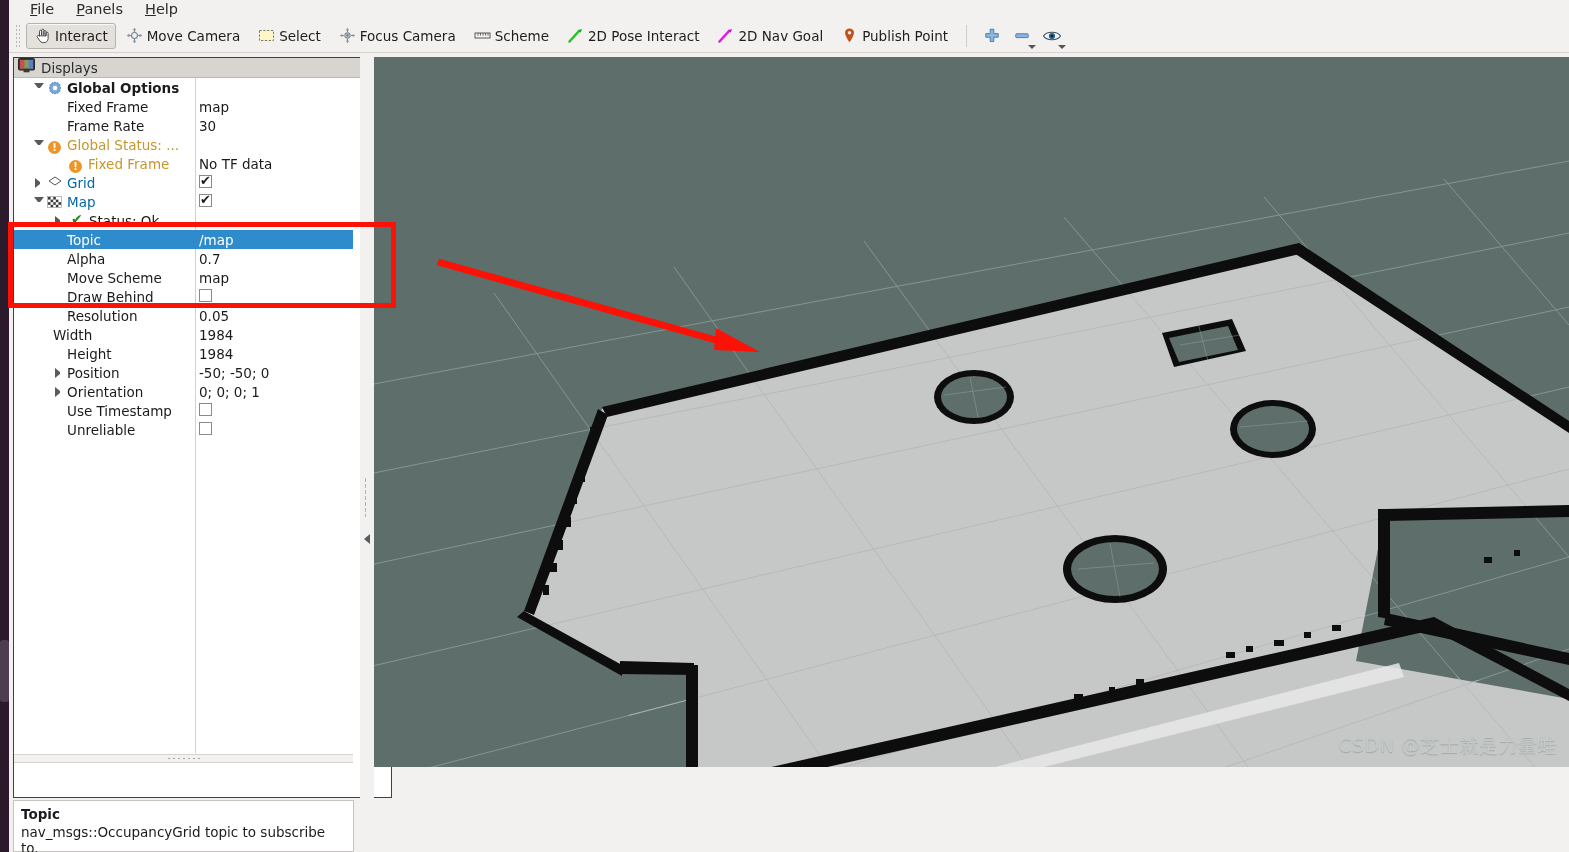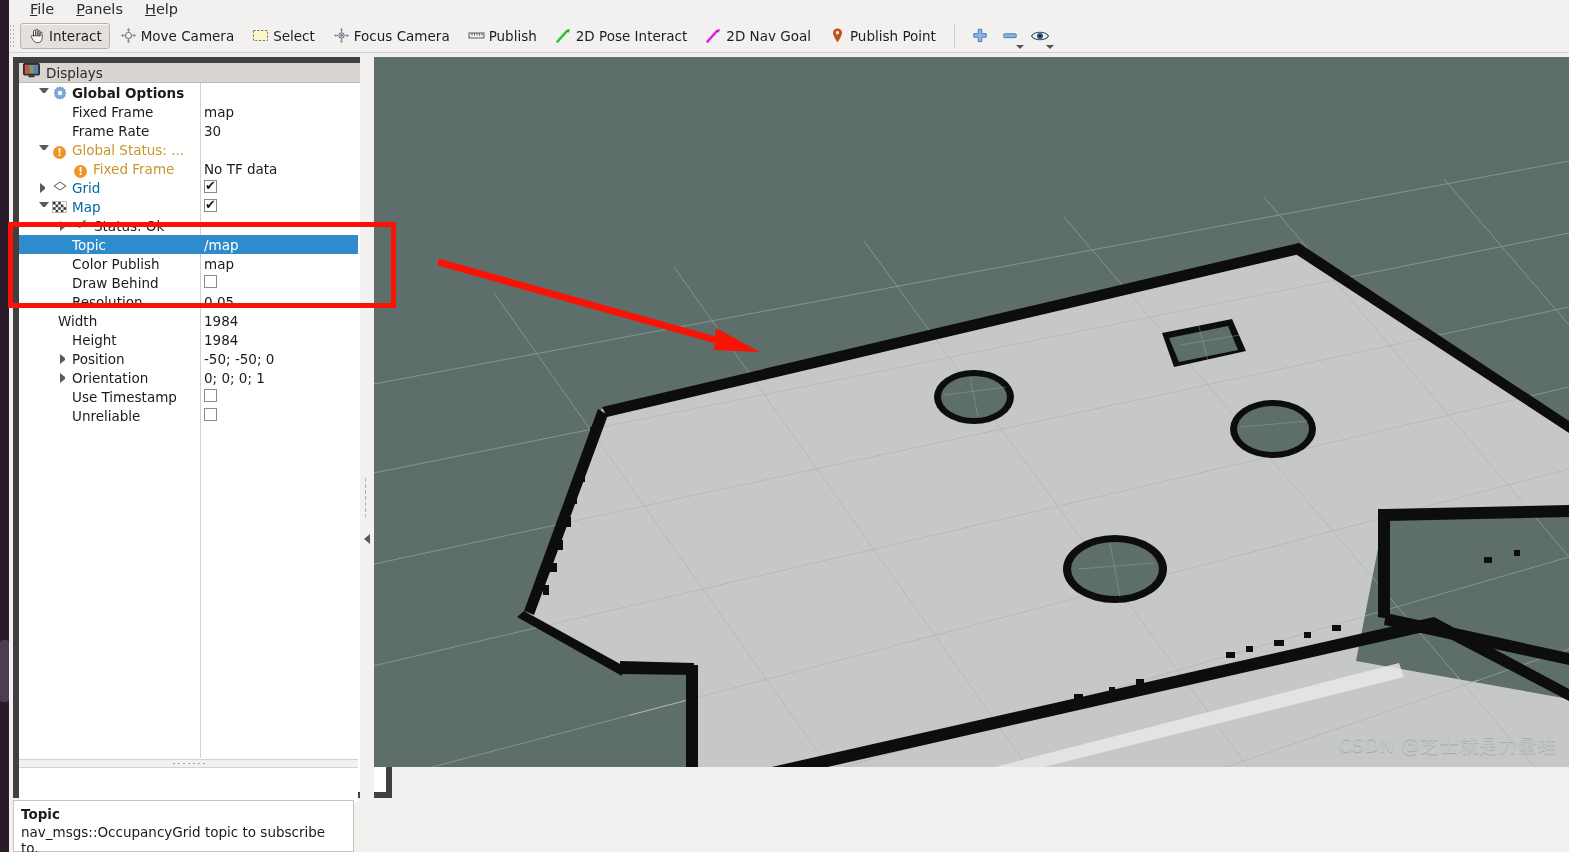--- a/index.html
+++ b/index.html
@@ -38,20 +38,21 @@
     cursor: default;
   }
   .menu-item u { text-decoration: underline; }
 
   
   .toolbar {
     position: absolute; left: 9px; top: 19px; width: 1560px; height: 34px;
     background: #f2f1f0;
     border-bottom: 1px solid #d5d2cd;
     display: flex; align-items: center;
+    padding-left: 6px;
   }
   .tb-grip {
     width: 7px; height: 24px; margin-right: 4px;
     background-image: radial-gradient(#b9b5b0 1px, transparent 1px);
     background-size: 3px 4px;
   }
   .tb-btn {
     display: flex; align-items: center; gap: 4px;
     height: 26px; padding: 0 7px; margin-right: 2px;
     font-size: 13.5px; color: #1d1d1d;
@@ -75,21 +76,21 @@
     position: absolute; right: 1px; bottom: 1px;
     width: 0; height: 0;
     border-left: 4px solid transparent; border-right: 4px solid transparent;
     border-top: 4px solid #555;
   }
 
   
   .dock {
     position: absolute; left: 13px; top: 57px; width: 379px; height: 741px;
     background: #ffffff;
-    border: 6px solid #404040;
+    border: 1px solid #404040;
   }
   .dock-title {
     height: 20px; background: #d8d5d0;
     display: flex; align-items: center; padding: 0 4px;
     border-bottom: 1px solid #bdbab5;
   }
   .dock-title-label { font-size: 13.5px; color: #2b2b2b; margin-left: 6px; }
   .dock-close {
     margin-left: auto; width: 15px; height: 15px; border-radius: 3px;
     background: #fdfdfd; border: 1px solid #b9b6b1;
@@ -295,21 +296,21 @@
 
     <div class="tb-btn">
       <span class="tb-ico">
         <svg width="17" height="17" viewBox="0 0 17 17">
           <rect x="1" y="6" width="15" height="5" fill="#f2f1ef" stroke="#4a4a4a" stroke-width="0.9"></rect>
           <g stroke="#4a4a4a" stroke-width="0.8">
             <path d="M4 6 L4 8.6 M6.5 6 L6.5 8.6 M9 6 L9 8.6 M11.5 6 L11.5 8.6 M14 6 L14 8.6"></path>
           </g>
         </svg>
       </span>
-      <span>Publish</span>
+      <span>Scheme</span>
     </div>
 
     <div class="tb-btn">
       <span class="tb-ico">
         <svg width="17" height="17" viewBox="0 0 17 17">
           <path d="M2.5 14.5 L12 4" stroke="#27c427" stroke-width="2.6" stroke-linecap="round"></path>
           <path d="M15 2 L11.2 3.2 L13.7 5.8 Z" fill="#1fa81f"></path>
         </svg>
       </span>
       <span>2D Pose Interact</span>
@@ -465,23 +466,27 @@
         <span class="arrow arrow-right" style="left:41px;"></span>
         <span style="position:absolute;left:57px;top:0px;" class="ok-check">✔</span>
         <span class="name" style="left:75px;">Status: Ok</span>
       </div>
 
       <div class="row sel">
         <span class="name" style="left:53px;">Topic</span>
         <span class="value">/map</span>
       </div>
 
-
-      <div class="row">
-        <span class="name" style="left:53px;">Color Publish</span>
+      <div class="row">
+        <span class="name" style="left:53px;">Alpha</span>
+        <span class="value">0.7</span>
+      </div>
+
+      <div class="row">
+        <span class="name" style="left:53px;">Move Scheme</span>
         <span class="value">map</span>
       </div>
 
       <div class="row">
         <span class="name" style="left:53px;">Draw Behind</span>
         <span class="value" style="left:185px;"><span class="chk"></span></span>
       </div>
 
       <div class="row">
         <span class="name" style="left:53px;">Resolution</span>

